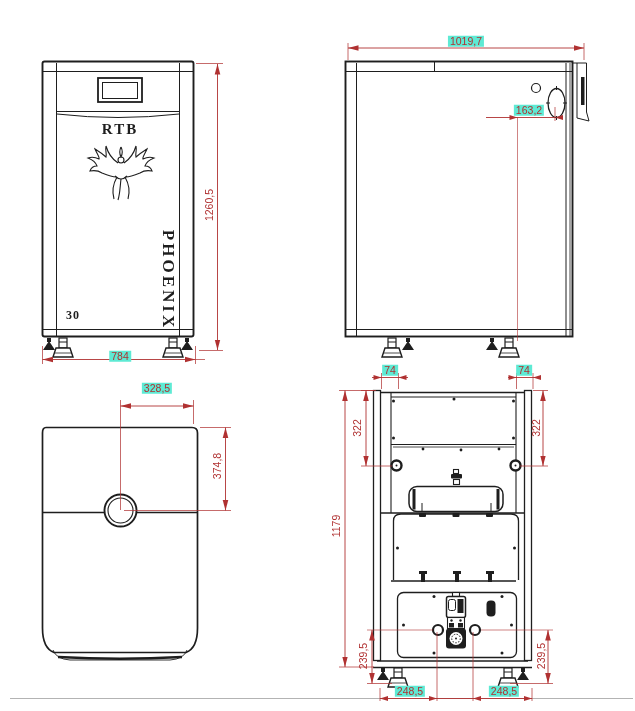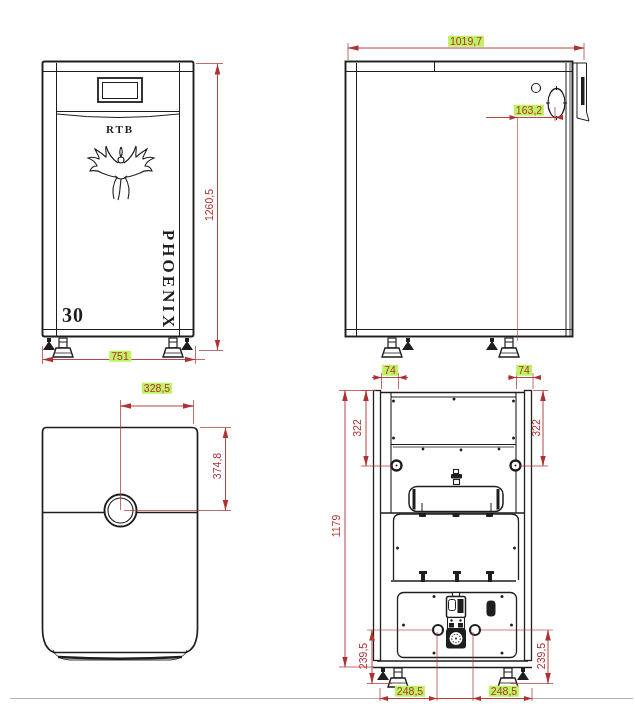--- a/index.html
+++ b/index.html
@@ -2,26 +2,26 @@
 <html><head>
 <meta charset="utf-8">
 <style>
   html,body{margin:0;padding:0;background:#fff;}
   #canvas{position:relative;width:635px;height:711px;background:#fff;overflow:hidden;
           font-family:"Liberation Sans",sans-serif;}
   svg{position:absolute;left:0;top:0;}
   .dim{position:absolute;font:10.5px "Liberation Sans",sans-serif;color:#b03131;
        white-space:nowrap;transform:translate(-50%,-50%);line-height:1;}
   .dim.r90{transform:translate(-50%,-50%) rotate(-90deg);}
-  .dim.knock{background:#bef264;padding:0 2px;}
+  .dim.knock{background:#5eead4;padding:0 2px;}
   .brand{position:absolute;color:#1e1e1e;font-family:"Liberation Serif",serif;
          font-weight:bold;transform:translate(-50%,-50%);line-height:1;}
-  .brand.rtb{font-size:11px;letter-spacing:2px;}
+  .brand.rtb{font-size:15px;letter-spacing:2px;}
   .brand.model{font-size:17px;letter-spacing:3px;transform:translate(-50%,-50%) rotate(90deg);}
-  .brand.power{font-size:20px;letter-spacing:1px;}
+  .brand.power{font-size:12px;letter-spacing:1px;}
 </style>
 </head>
 <body>
 
 <div id="canvas">
 
 <svg width="635" height="711" viewBox="0 0 635 711">
   <defs>
     <marker id="ar" markerWidth="12" markerHeight="8" refX="10.5" refY="4" orient="auto-start-reverse" markerUnits="userSpaceOnUse">
       <path d="M0,1.2 L10.5,4 L0,6.8 Z" fill="#b03131"></path>
@@ -269,21 +269,21 @@
     <line x1="473" y1="632" x2="473" y2="701" opacity="0.8"></line>
     <line x1="532" y1="688" x2="532" y2="701" opacity="0.8"></line>
   </g>
 </svg>
 
 <div class="brand rtb" style="left:120px;top:129px;">RTB</div>
 <div class="brand model" style="left:168px;top:280px;">PHOENIX</div>
 <div class="brand power" style="left:73px;top:315px;">30</div>
 
 <div class="dim r90" style="left:209px;top:205px;">1260,5</div>
-<div class="dim knock" style="left:120px;top:356px;">751</div>
+<div class="dim knock" style="left:120px;top:356px;">784</div>
 
 <div class="dim knock" style="left:466px;top:41px;">1019,7</div>
 <div class="dim knock" style="left:501px;top:110px;margin-left:28px;">163,2</div>
 
 <div class="dim knock" style="left:157px;top:388px;">328,5</div>
 <div class="dim r90" style="left:217px;top:466px;">374,8</div>
 
 <div class="dim knock" style="left:390px;top:370px;">74</div>
 <div class="dim knock" style="left:524px;top:370px;">74</div>
 <div class="dim r90" style="left:357px;top:428px;">322</div>

